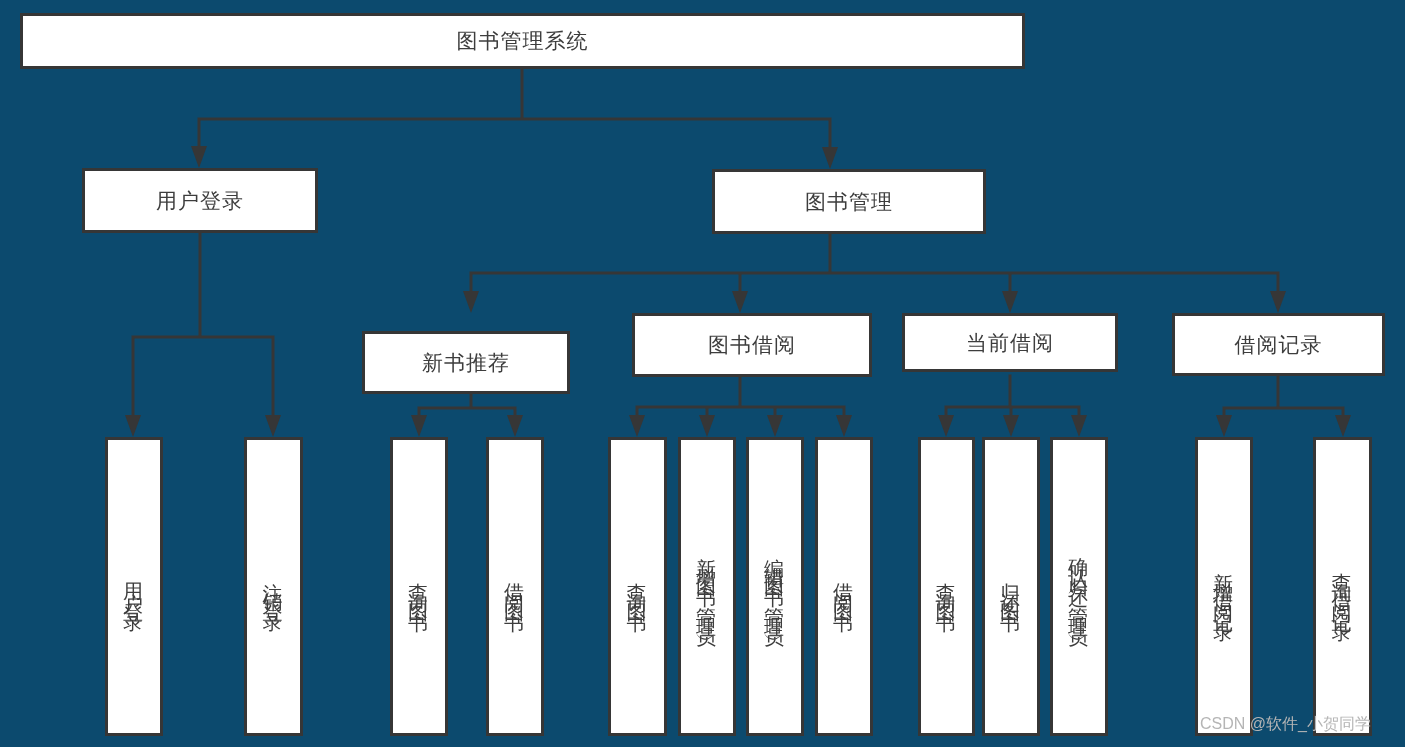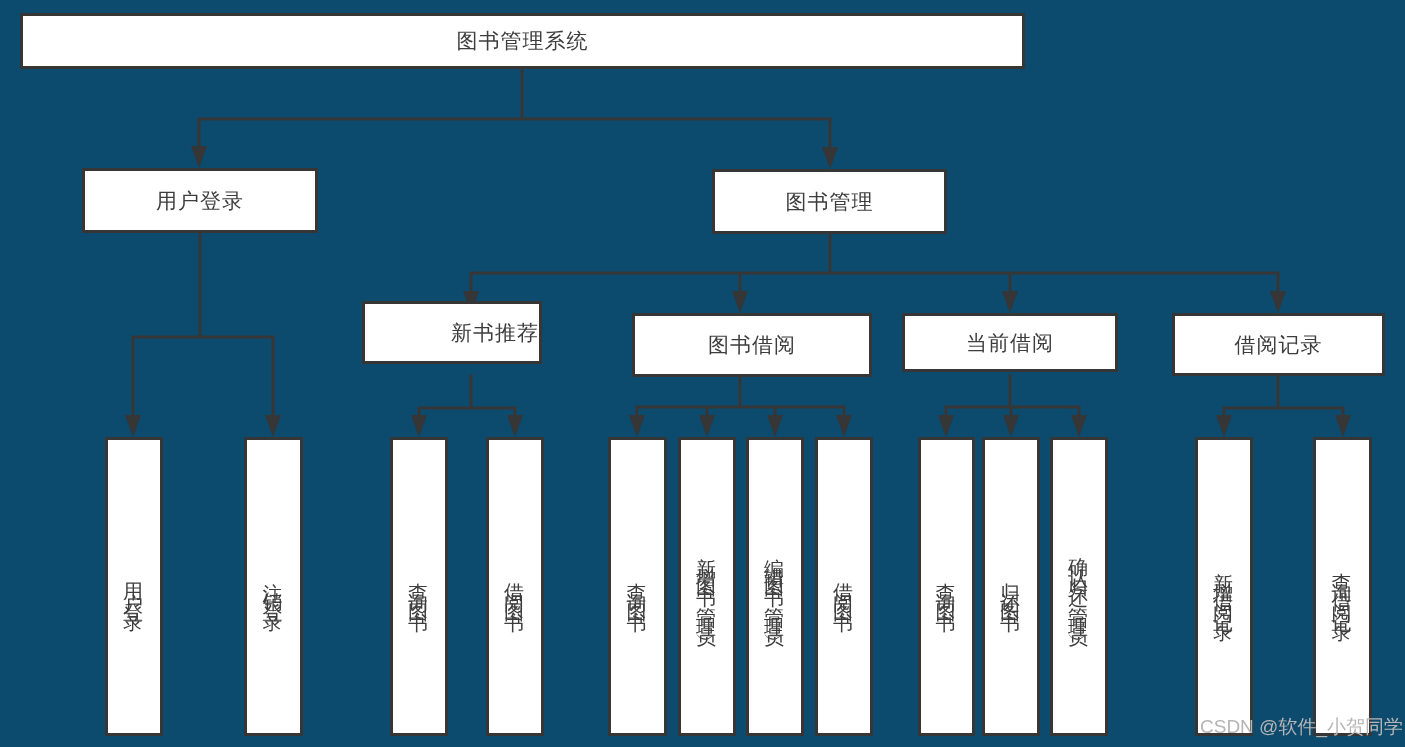--- a/index.html
+++ b/index.html
@@ -41,21 +41,21 @@
     writing-mode: vertical-lr;
     text-orientation: mixed;
     font-size: 20px;
     letter-spacing: 10px;
     white-space: normal;
   }
   .watermark {
     position: absolute;
     left: 1200px;
     top: 714px;
-    font-size: 19px;
+    font-size: 16px;
     color: #b5b5b5;
     white-space: nowrap;
     z-index: 5;
   }
 </style>
 </head>
 <body>
 
 <div class="canvas">
 
@@ -99,25 +99,25 @@
     </g>
   </svg>
 
   <div class="node" style="left:20px; top:13px; width:1005px; height:56px;">
     <span class="lbl">图书管理系统</span>
   </div>
 
   <div class="node" style="left:82px; top:168px; width:236px; height:65px;">
     <span class="lbl">用户登录</span>
   </div>
-  <div class="node" style="left:712px; top:169px; width:235px; height:65px;">
+  <div class="node" style="left:712px; top:169px; width:274px; height:65px;">
     <span class="lbl">图书管理</span>
   </div>
 
-  <div class="node" style="left:362px; top:301px; width:180px; height:63px;justify-content:flex-end;">
+  <div class="node" style="left:362px; top:331px; width:208px; height:63px;">
     <span class="lbl">新书推荐</span>
   </div>
   <div class="node" style="left:632px; top:313px; width:240px; height:64px;">
     <span class="lbl">图书借阅</span>
   </div>
   <div class="node" style="left:902px; top:313px; width:216px; height:59px;">
     <span class="lbl">当前借阅</span>
   </div>
   <div class="node" style="left:1172px; top:313px; width:213px; height:63px;text-align:right;">
     <span class="lbl">借阅记录</span>

